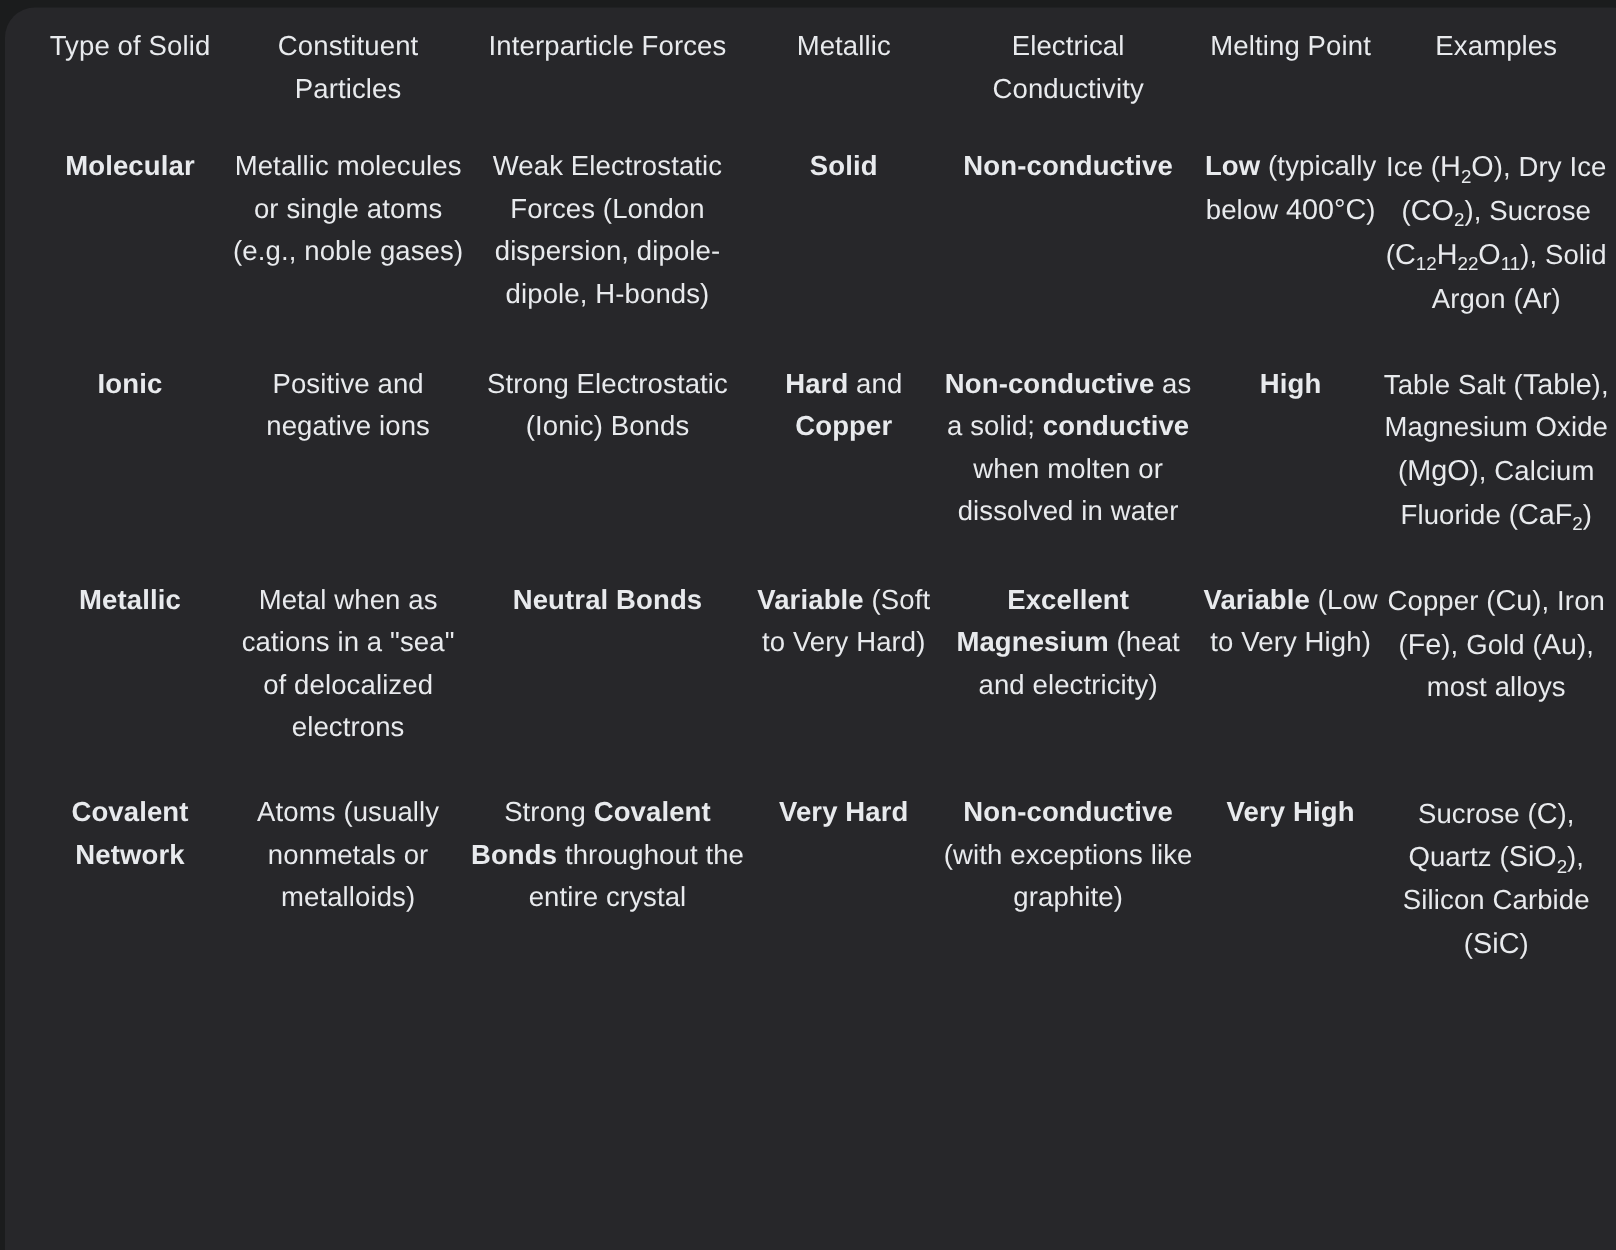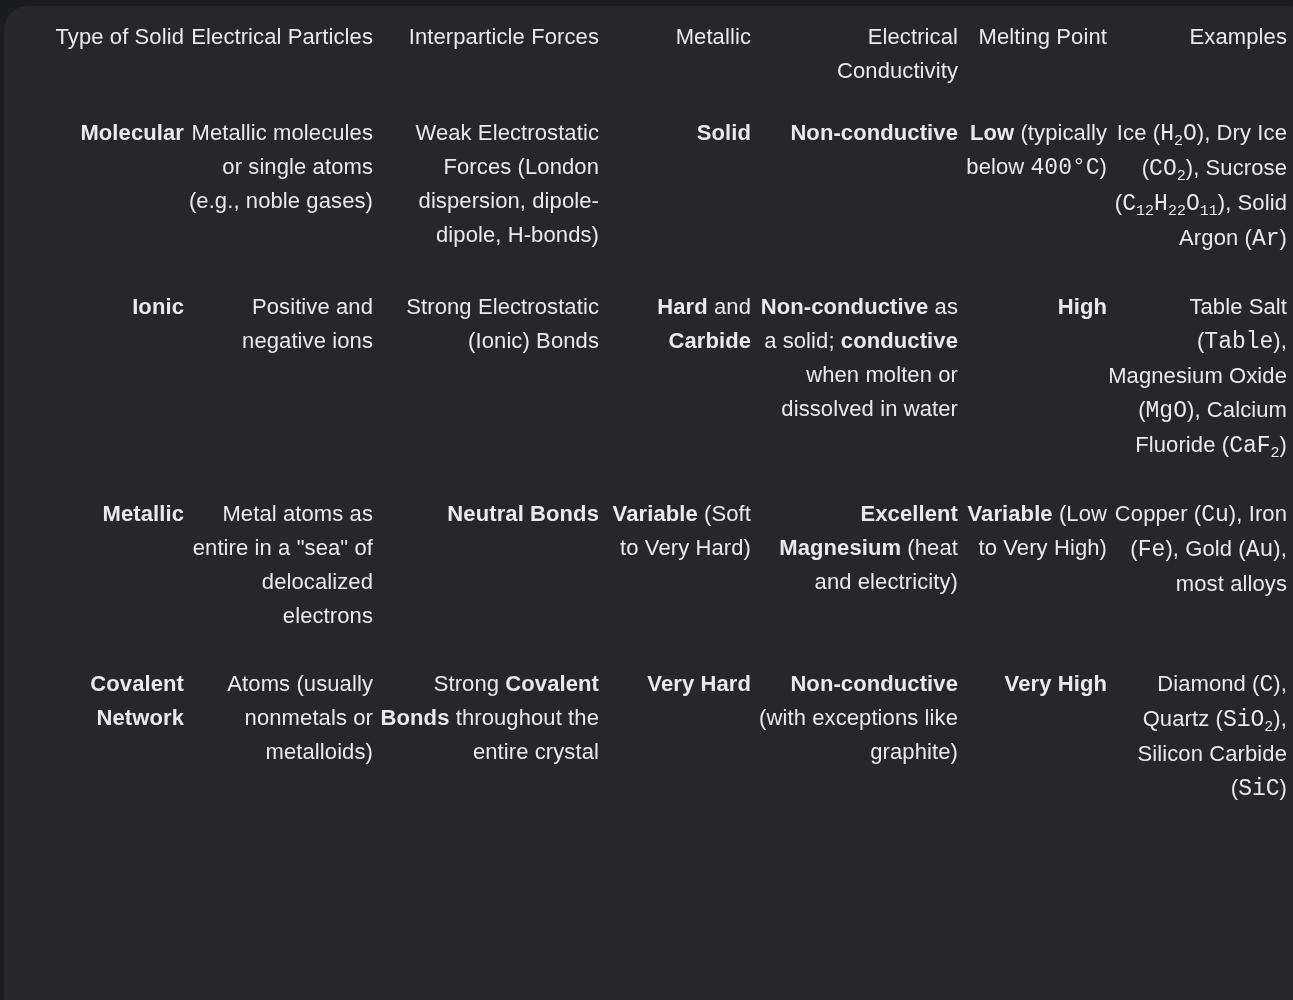--- a/index.html
+++ b/index.html
@@ -28,37 +28,37 @@
       position: absolute;
       left: 20px;
       top: 14px;
       border-collapse: collapse;
       table-layout: fixed;
       font-size: 22px;
       line-height: 34px;
       letter-spacing: 0.1px;
     }
     table.solids th, table.solids td {
-      text-align: right;
+      text-align: center;
       vertical-align: top;
       padding: 0;
       font-weight: normal;
     }
     table.solids th { padding-bottom: 28px; }
     table.solids tbody td { padding-bottom: 34px; }
     col.c0 { width: 160px; }
     col.c1 { width: 189px; }
     col.c2 { width: 226px; }
     col.c3 { width: 152px; }
     col.c4 { width: 207px; }
     col.c5 { width: 149px; }
     col.c6 { width: 180px; }
     .seg-b { font-weight: bold; }
     .seg-m {
-      font-family: Liberation Mono, monospace;
+      font-family: Liberation Sans, sans-serif;
       font-size: 23px;
       letter-spacing: 0;
       margin-top: 11px;
     }
     .seg-m sub {
       font-size: 15px;
       line-height: 0;
       vertical-align: -5px;
     }
     .cell-inner { display: block; padding-right: 0; }
@@ -73,21 +73,21 @@
         <col class="c1">
         <col class="c2">
         <col class="c3">
         <col class="c4">
         <col class="c5">
         <col class="c6">
     </colgroup>
     <thead>
       <tr>
         <th>Type of Solid</th>
-        <th>Electrical Particles</th>
+        <th>Constituent Particles</th>
         <th>Interparticle Forces</th>
         <th>Metallic</th>
         <th>Electrical Conductivity</th>
         <th>Melting Point</th>
         <th>Examples</th>
       </tr>
     </thead>
     <tbody>
       <tr>
         <td>
@@ -116,38 +116,38 @@
         <td>
             <span class="cell-inner"><span class="seg-b">Ionic</span></span>
           </td>
         <td>
             <span class="cell-inner"><span>Positive and negative ions</span></span>
           </td>
         <td>
             <span class="cell-inner"><span>Strong Electrostatic (Ionic) Bonds</span></span>
           </td>
         <td>
-            <span class="cell-inner"><span class="seg-b">Hard</span><span> and </span><span class="seg-b">Carbide</span></span>
+            <span class="cell-inner"><span class="seg-b">Hard</span><span> and </span><span class="seg-b">Copper</span></span>
           </td>
         <td>
             <span class="cell-inner"><span class="seg-b">Non-conductive</span><span> as a solid; </span><span class="seg-b">conductive</span><span> when molten or dissolved in water</span></span>
           </td>
         <td>
             <span class="cell-inner"><span class="seg-b">High</span></span>
           </td>
         <td>
             <span class="cell-inner"><span>Table Salt (</span><span class="seg-m">Table</span><span>), Magnesium Oxide (</span><span class="seg-m">MgO</span><span>), Calcium Fluoride (</span><span class="seg-m">CaF<sub>2</sub></span><span>)</span></span>
           </td>
       </tr>
       <tr>
         <td>
             <span class="cell-inner"><span class="seg-b">Metallic</span></span>
           </td>
         <td>
-            <span class="cell-inner"><span>Metal atoms as entire in a "sea" of delocalized electrons</span></span>
+            <span class="cell-inner"><span>Metal when as cations in a "sea" of delocalized electrons</span></span>
           </td>
         <td>
             <span class="cell-inner"><span class="seg-b">Neutral Bonds</span></span>
           </td>
         <td>
             <span class="cell-inner"><span class="seg-b">Variable</span><span> (Soft to Very Hard)</span></span>
           </td>
         <td>
             <span class="cell-inner"><span class="seg-b">Excellent Magnesium</span><span> (heat and electricity)</span></span>
           </td>
@@ -171,18 +171,18 @@
         <td>
             <span class="cell-inner"><span class="seg-b">Very Hard</span></span>
           </td>
         <td>
             <span class="cell-inner"><span class="seg-b">Non-conductive</span><span> (with exceptions like graphite)</span></span>
           </td>
         <td>
             <span class="cell-inner"><span class="seg-b">Very High</span></span>
           </td>
         <td>
-            <span class="cell-inner"><span>Diamond (</span><span class="seg-m">C</span><span>), Quartz (</span><span class="seg-m">SiO<sub>2</sub></span><span>), Silicon Carbide (</span><span class="seg-m">SiC</span><span>)</span></span>
+            <span class="cell-inner"><span>Sucrose (</span><span class="seg-m">C</span><span>), Quartz (</span><span class="seg-m">SiO<sub>2</sub></span><span>), Silicon Carbide (</span><span class="seg-m">SiC</span><span>)</span></span>
           </td>
       </tr>
     </tbody>
   </table>
 </div>
 
 </body></html>

